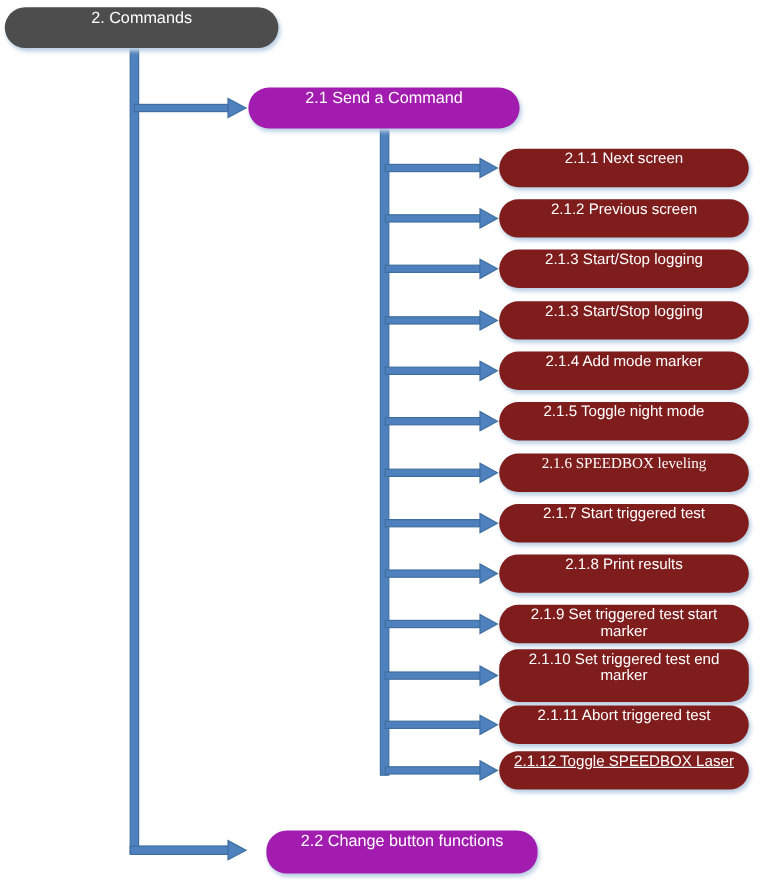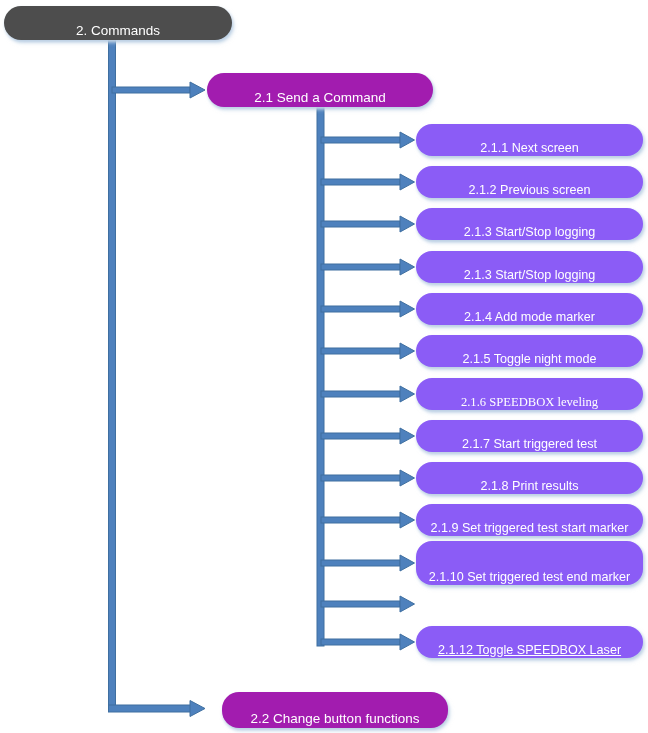--- a/index.html
+++ b/index.html
@@ -5,42 +5,42 @@
   html,body{margin:0;padding:0;background:#ffffff;}
   #canvas{
     position:relative;
     width:648px;height:733px;
     background:#ffffff;
     font-family:"Liberation Sans", sans-serif;
     overflow:hidden;
   }
   .node{
     position:absolute;
-    display:flex;align-items:flex-end;justify-content:center;
+    display:flex;align-items:flex-start;justify-content:center;
     text-align:center;
     color:#ffffff;
     border-radius:17px;
     box-shadow:1px 2px 3px #bcd0e4, 2px 3px 4px rgba(188,208,228,0.55);
     box-sizing:border-box;
     padding:1px 6px;
     line-height:1.15;
   }
   .node-root{
     left:4px;top:6px;width:228px;height:34px;
     background:#4d4d4d;
     font-size:13.5px;
   }
   .node-branch{
     width:226px;height:34px;
     background:#a21caf;
     font-size:13.5px;
   }
   .node-leaf{
-    left:416px;width:227px;height:32px;
-    background:#8b5cf6;
+    left:416px;width:208px;height:32px;
+    background:#7f1d1d;
     border-radius:16px;
     font-size:12.6px;
   }
   svg{position:absolute;left:0;top:0;}
 </style>
 </head>
 <body>
 
 <div id="canvas">
 
@@ -123,17 +123,20 @@
   </div>
   <div class="node node-leaf" style="top:462px;">
     <span>2.1.8 Print results</span>
   </div>
   <div class="node node-leaf" style="top:504px;">
     <span>2.1.9 Set triggered test start marker</span>
   </div>
   <div class="node node-leaf" style="top:541px;height:44px;">
     <span>2.1.10 Set triggered test end marker</span>
   </div>
+  <div class="node node-leaf" style="top:588px;">
+    <span>2.1.11 Abort triggered test</span>
+  </div>
   <div class="node node-leaf" style="top:626px;text-decoration:underline;">
     <span>2.1.12 Toggle SPEEDBOX Laser</span>
   </div>
 
 </div>
 
 </body></html>

